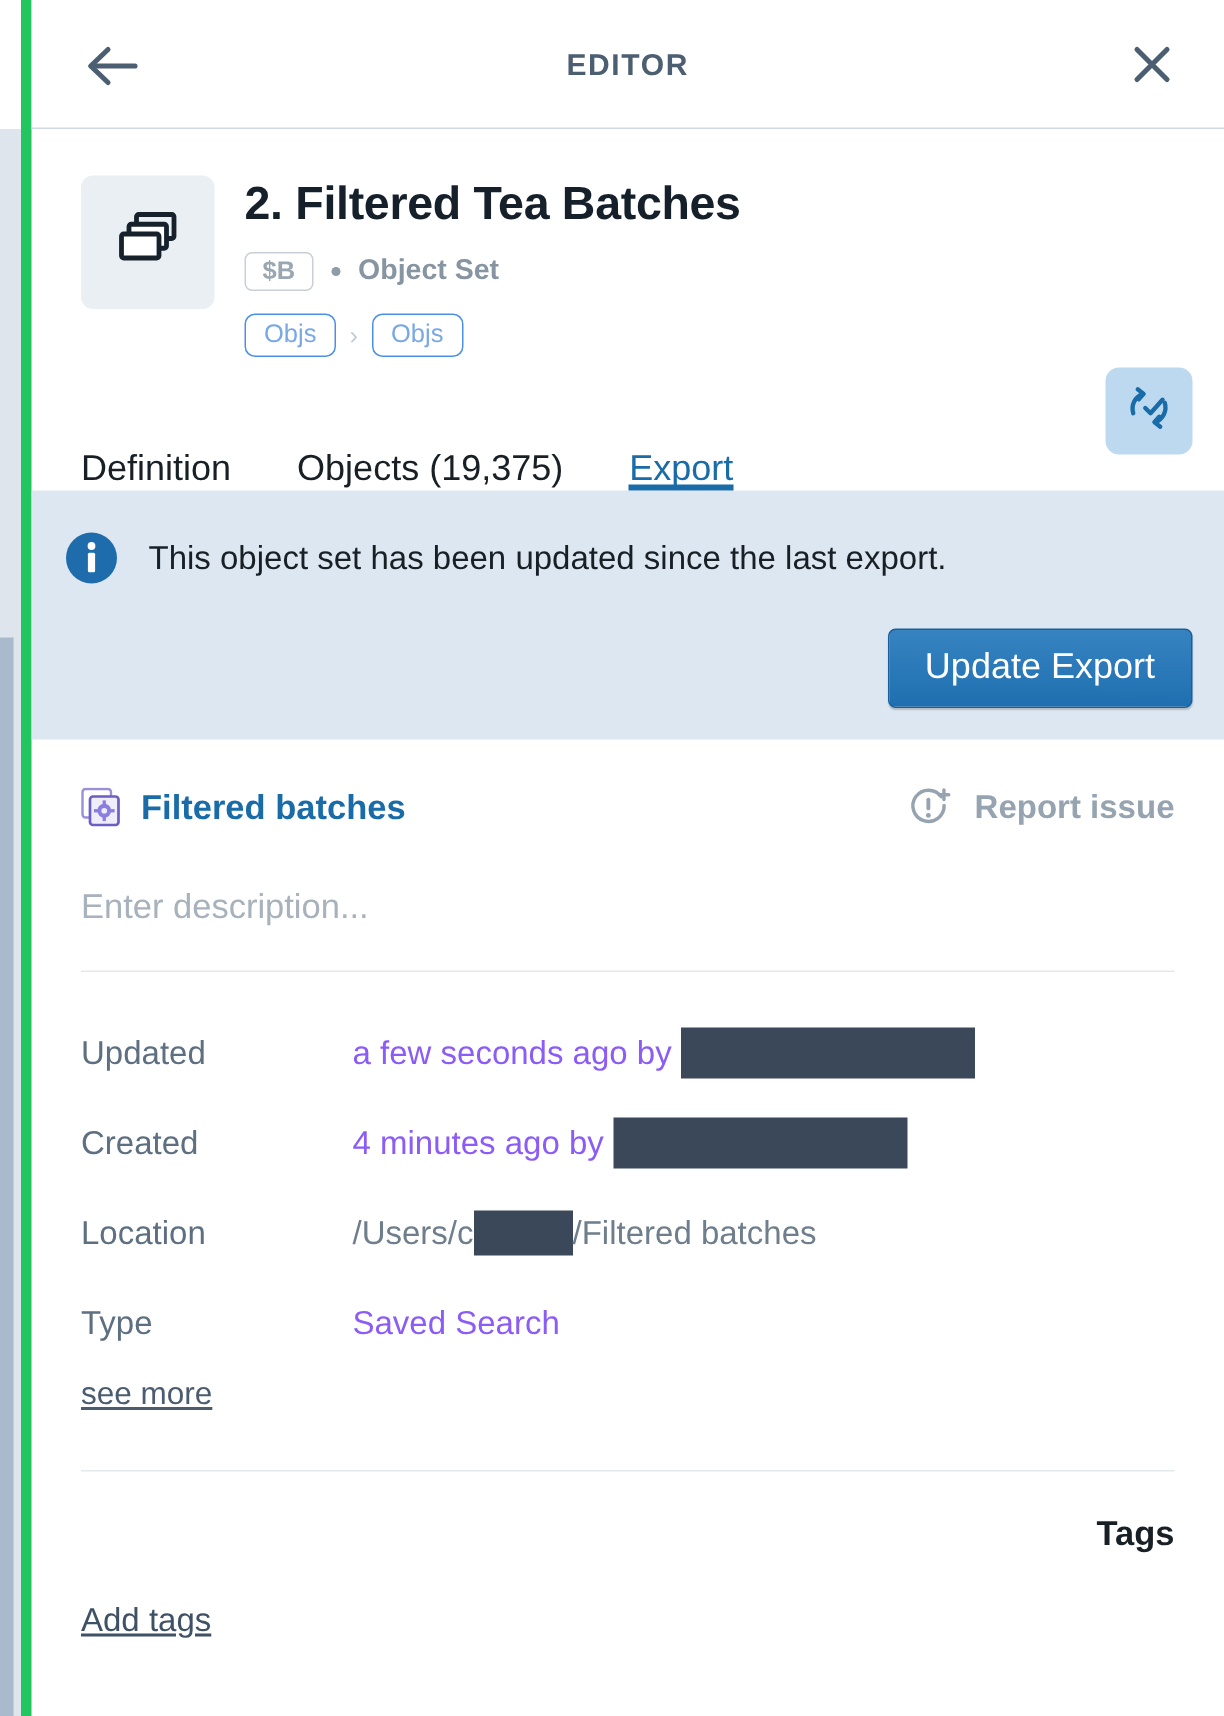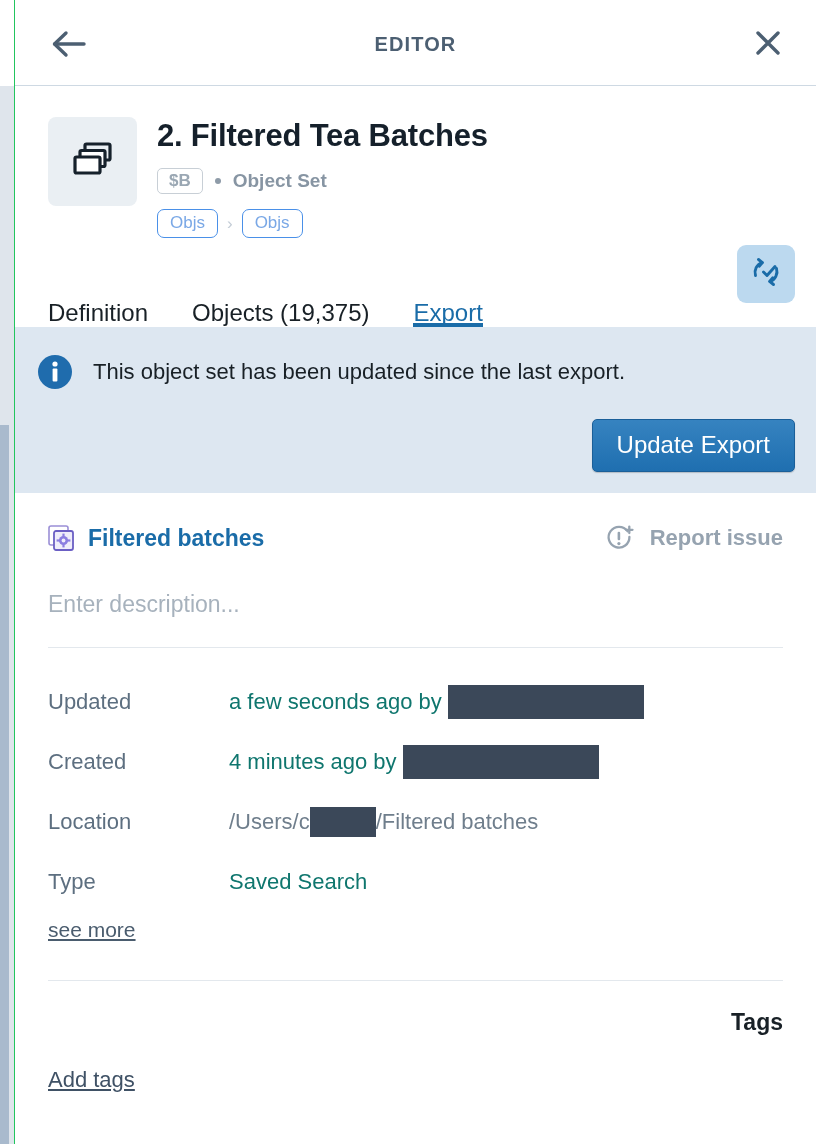--- a/index.html
+++ b/index.html
@@ -44,21 +44,21 @@
     background: #a9bacd;
   }
 
   
   .panel {
     position: absolute;
     left: 14px; top: 0;
     width: 802px;
     height: 1144px;
     background: #ffffff;
-    border-left: 1px solid #22c55e;
+    border-left: 7px solid #22c55e;
     overflow: hidden;
   }
 
   
   .header {
     position: relative;
     height: 86px;
     border-bottom: 1px solid #ced9e3;
     background: #ffffff;
   }
@@ -295,21 +295,21 @@
     height: 60px;
   }
   .meta-label {
     width: 181px;
     flex: 0 0 181px;
     font-size: 22px;
     color: #5d6f80;
   }
   .meta-value {
     font-size: 22px;
-    color: #0f766e;
+    color: #8b5cf6;
     display: flex;
     align-items: center;
   }
   .meta-value.muted { color: #6f7e8c; }
   .redact {
     display: inline-block;
     background: #3b4859;
     height: 34px;
     vertical-align: middle;
     margin-left: 6px;

